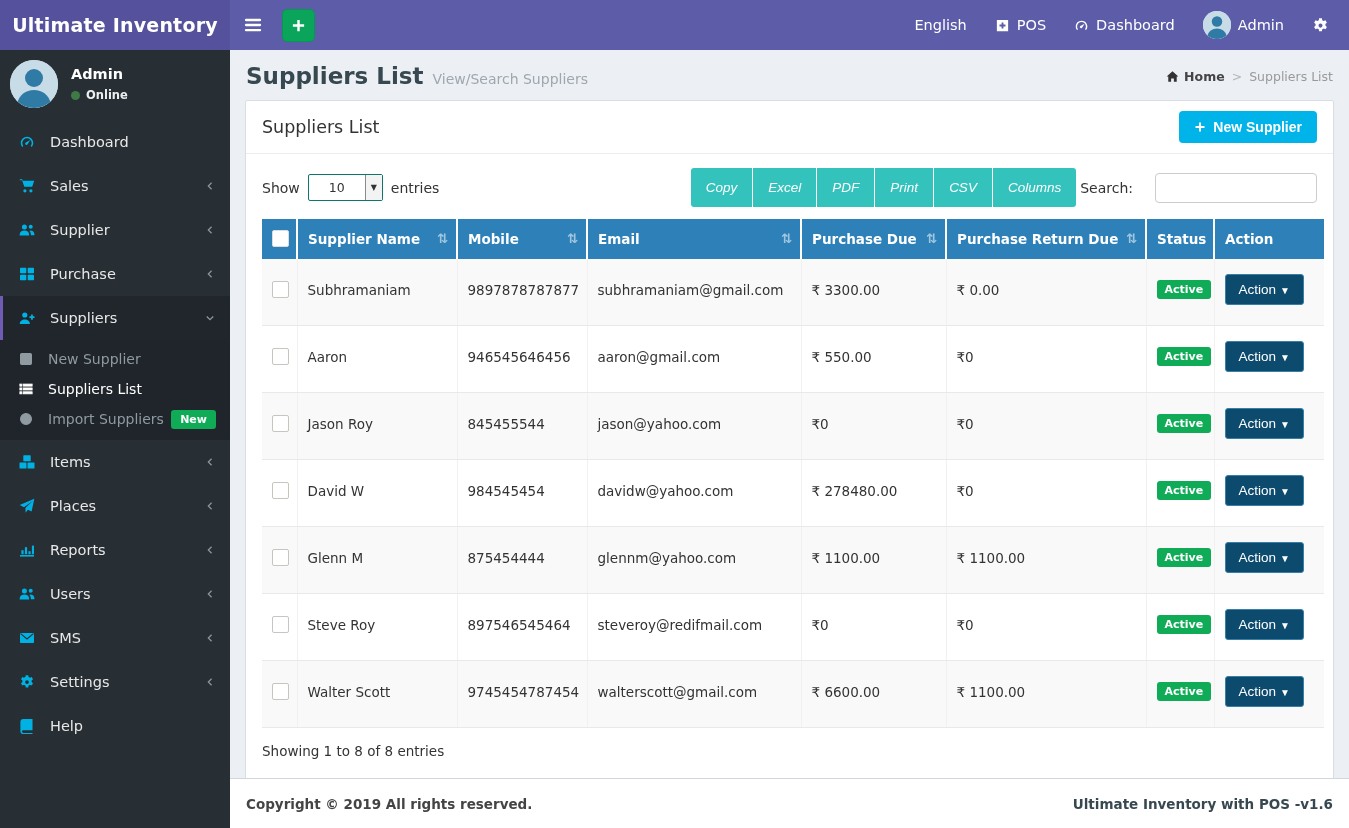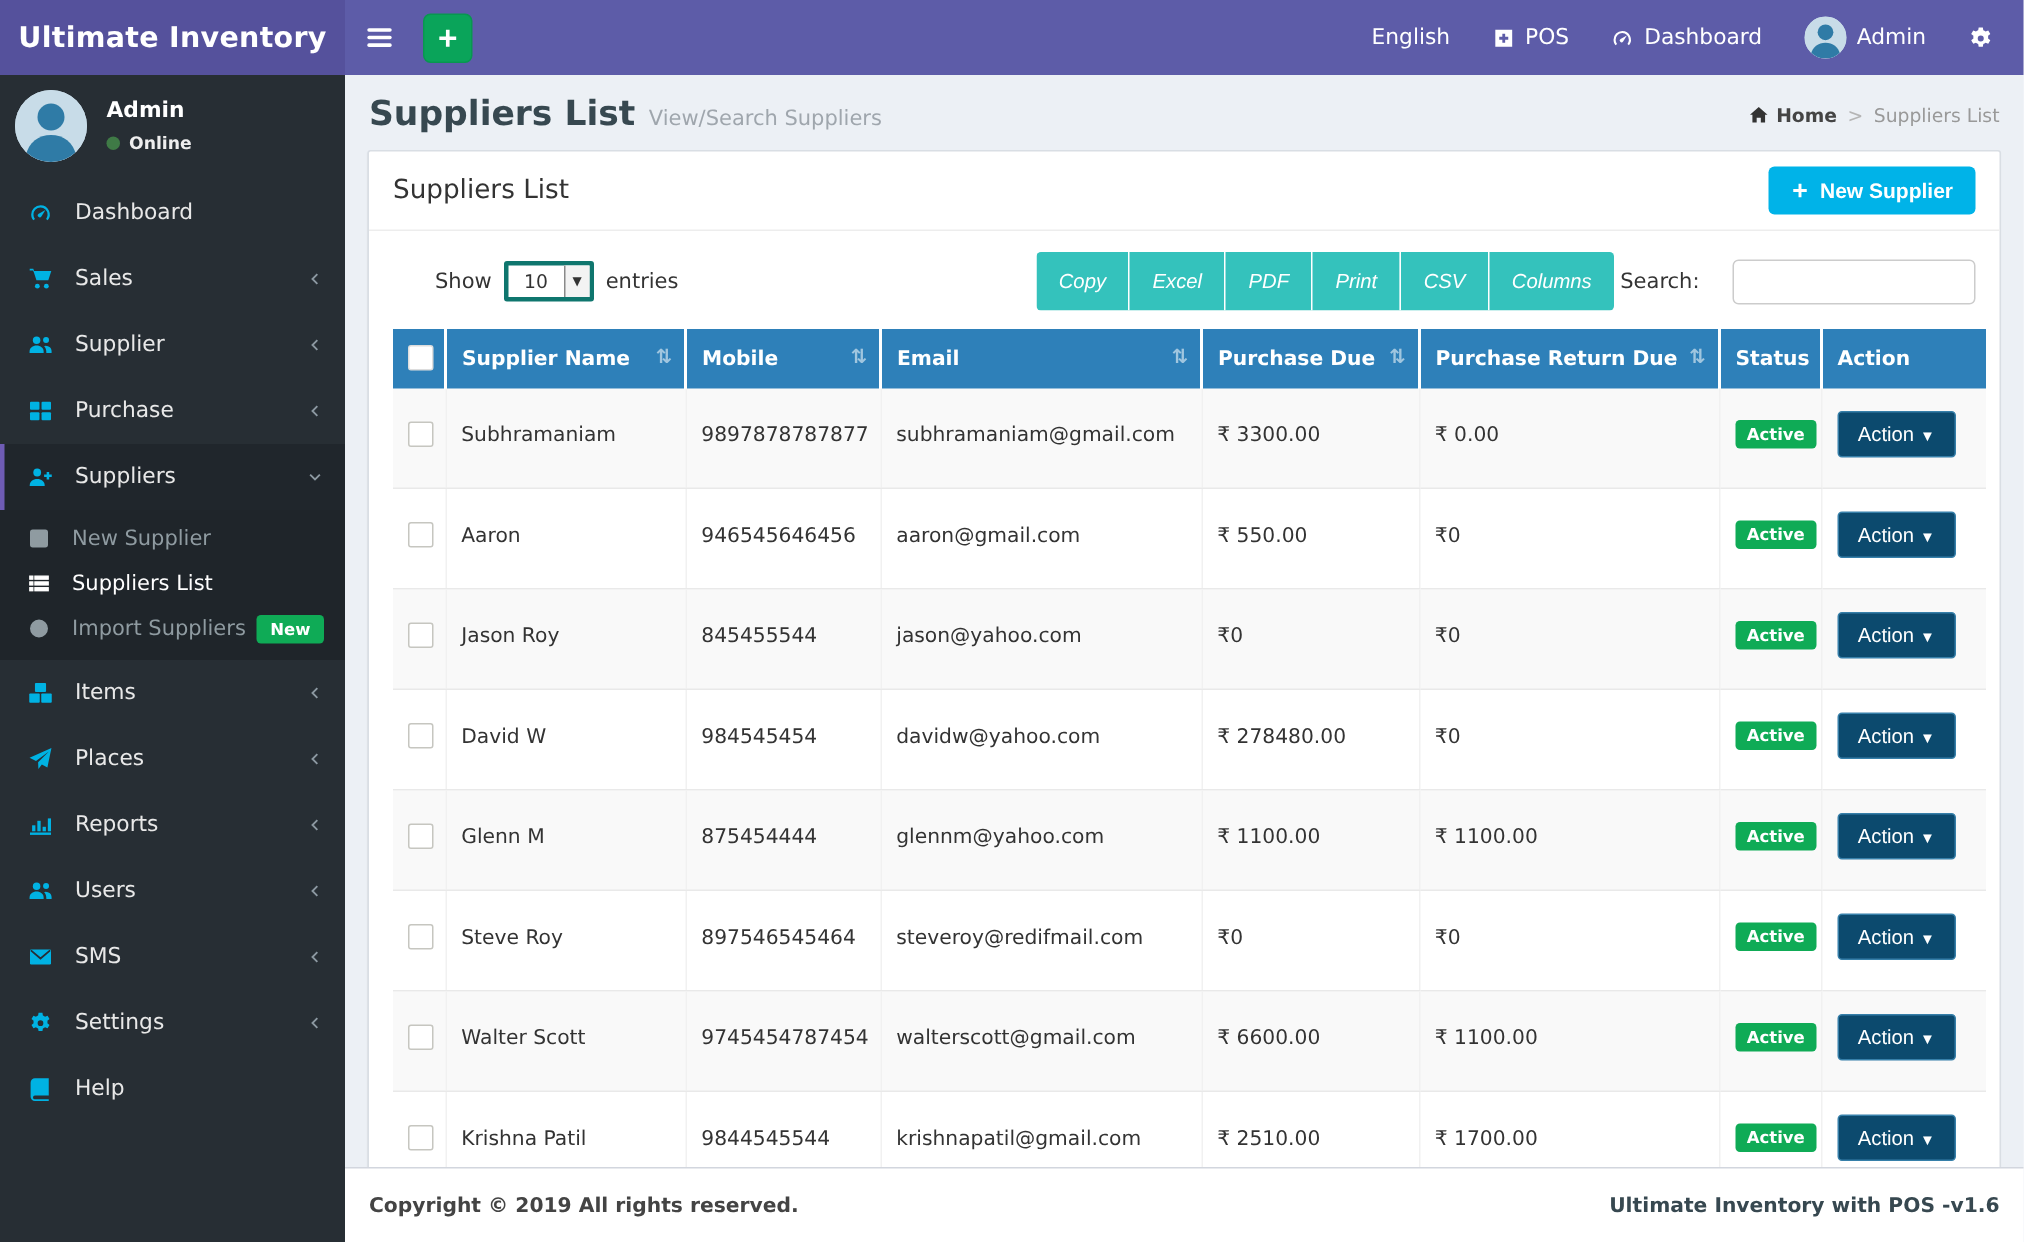--- a/index.html
+++ b/index.html
@@ -67,22 +67,22 @@
 
   .card { margin:0 15px; background:#fff; border:1px solid #d9dee4; border-radius:2px;
           box-shadow:0 1px 1px rgba(0,0,0,.06); }
   .card-header { padding:10px 16px; border-bottom:1px solid #ededed; display:flex; align-items:center; }
   .card-title { font-size:17.5px; color:#333; }
   .btn-new { margin-left:auto; background:#00b3e8; color:#fff; border:none; border-radius:4px;
              padding:8px 15px; font-size:14px; display:flex; align-items:center; gap:7px; cursor:pointer; font-weight:600; }
   .btn-new svg { width:12px; height:12px; fill:#fff; }
 
   .toolbar { display:flex; align-items:center; padding:14px 16px 12px; }
-  .show-group { display:flex; align-items:center; gap:8px; font-size:14px;margin-left:28px; }
-  .select { width:60px; height:27px; border:3px solid #0f766e; border-radius:2px; background:#fff;
+  .show-group { display:flex; align-items:center; gap:8px; font-size:14px; }
+  .select { width:75px; height:27px; border:1px solid #0f766e; border-radius:2px; background:#fff;
             display:flex; align-items:stretch; cursor:pointer; }
   .select .val { flex:1; display:flex; align-items:center; justify-content:center; font-size:12.5px; }
   .select .arrow { width:17px; border-left:1px solid #8a8a8a; background:#f3f3f3; display:flex;
                    align-items:center; justify-content:center; font-size:8px; color:#333; }
   .export-group { margin-left:auto; display:flex; border-radius:3px; overflow:hidden; }
   .btn-export { background:#34c2bc; color:#fff; border:none; border-left:1px solid #fff;
                 padding:12px 15px; font-size:13.5px; cursor:pointer;font-style:italic; }
   .btn-export:first-child { border-left:none; }
   .search-group { display:flex; align-items:center; gap:22px; margin-left:4px; }
   .search-label { font-size:14px; color:#333; }
@@ -558,32 +558,20 @@
                 <div class="cb"></div>
               </td>
               <td>Walter Scott</td>
               <td>9745454787454</td>
               <td>walterscott@gmail.com</td>
               <td>₹ 6600.00</td>
               <td>₹ 1100.00</td>
               <td><span class="badge-active">Active</span></td>
               <td><button class="btn-action">Action<span class="caret">▼</span></button></td>
             </tr>
-            <tr>
-              <td>
-                <div class="cb"></div>
-              </td>
-              <td>Krishna Patil</td>
-              <td>9844545544</td>
-              <td>krishnapatil@gmail.com</td>
-              <td>₹ 2510.00</td>
-              <td>₹ 1700.00</td>
-              <td><span class="badge-active">Active</span></td>
-              <td><button class="btn-action">Action<span class="caret">▼</span></button></td>
-            </tr>
           </tbody>
       </table>
     </div>
 
     <div class="table-footer">
       <span>Showing 1 to 8 of 8 entries</span>
     </div>
     <div class="pager-row">
       
     </div>

